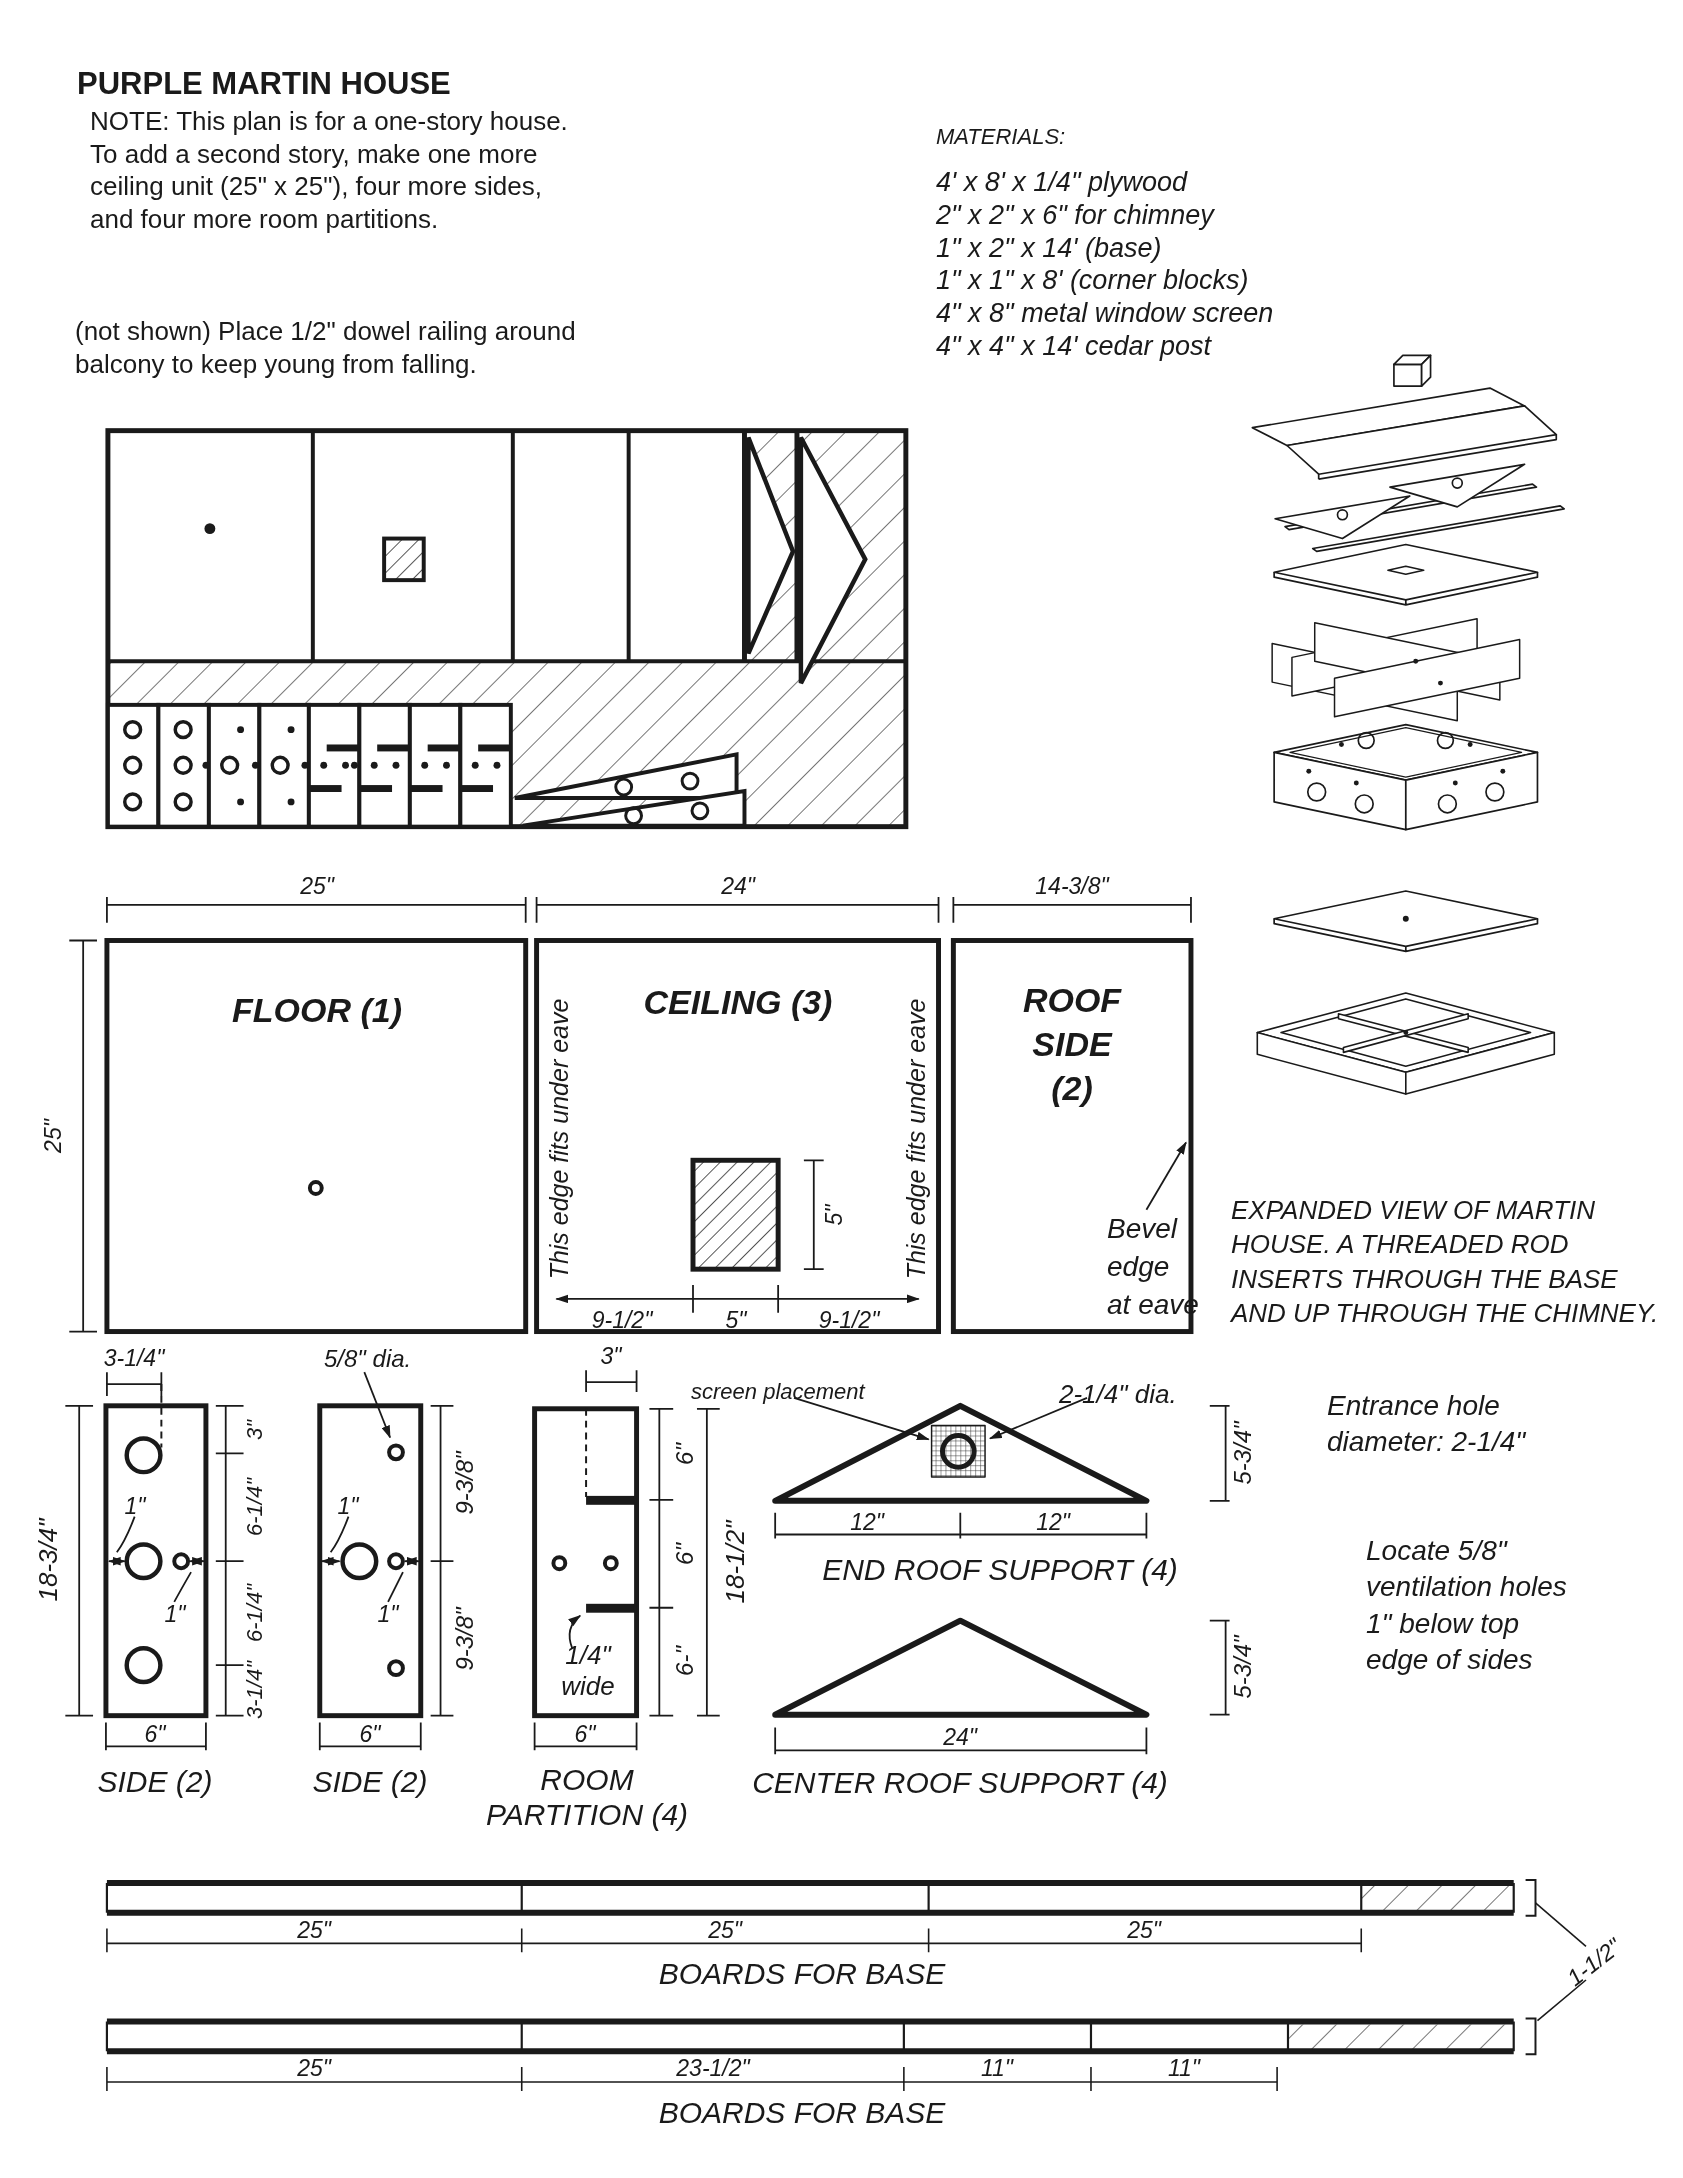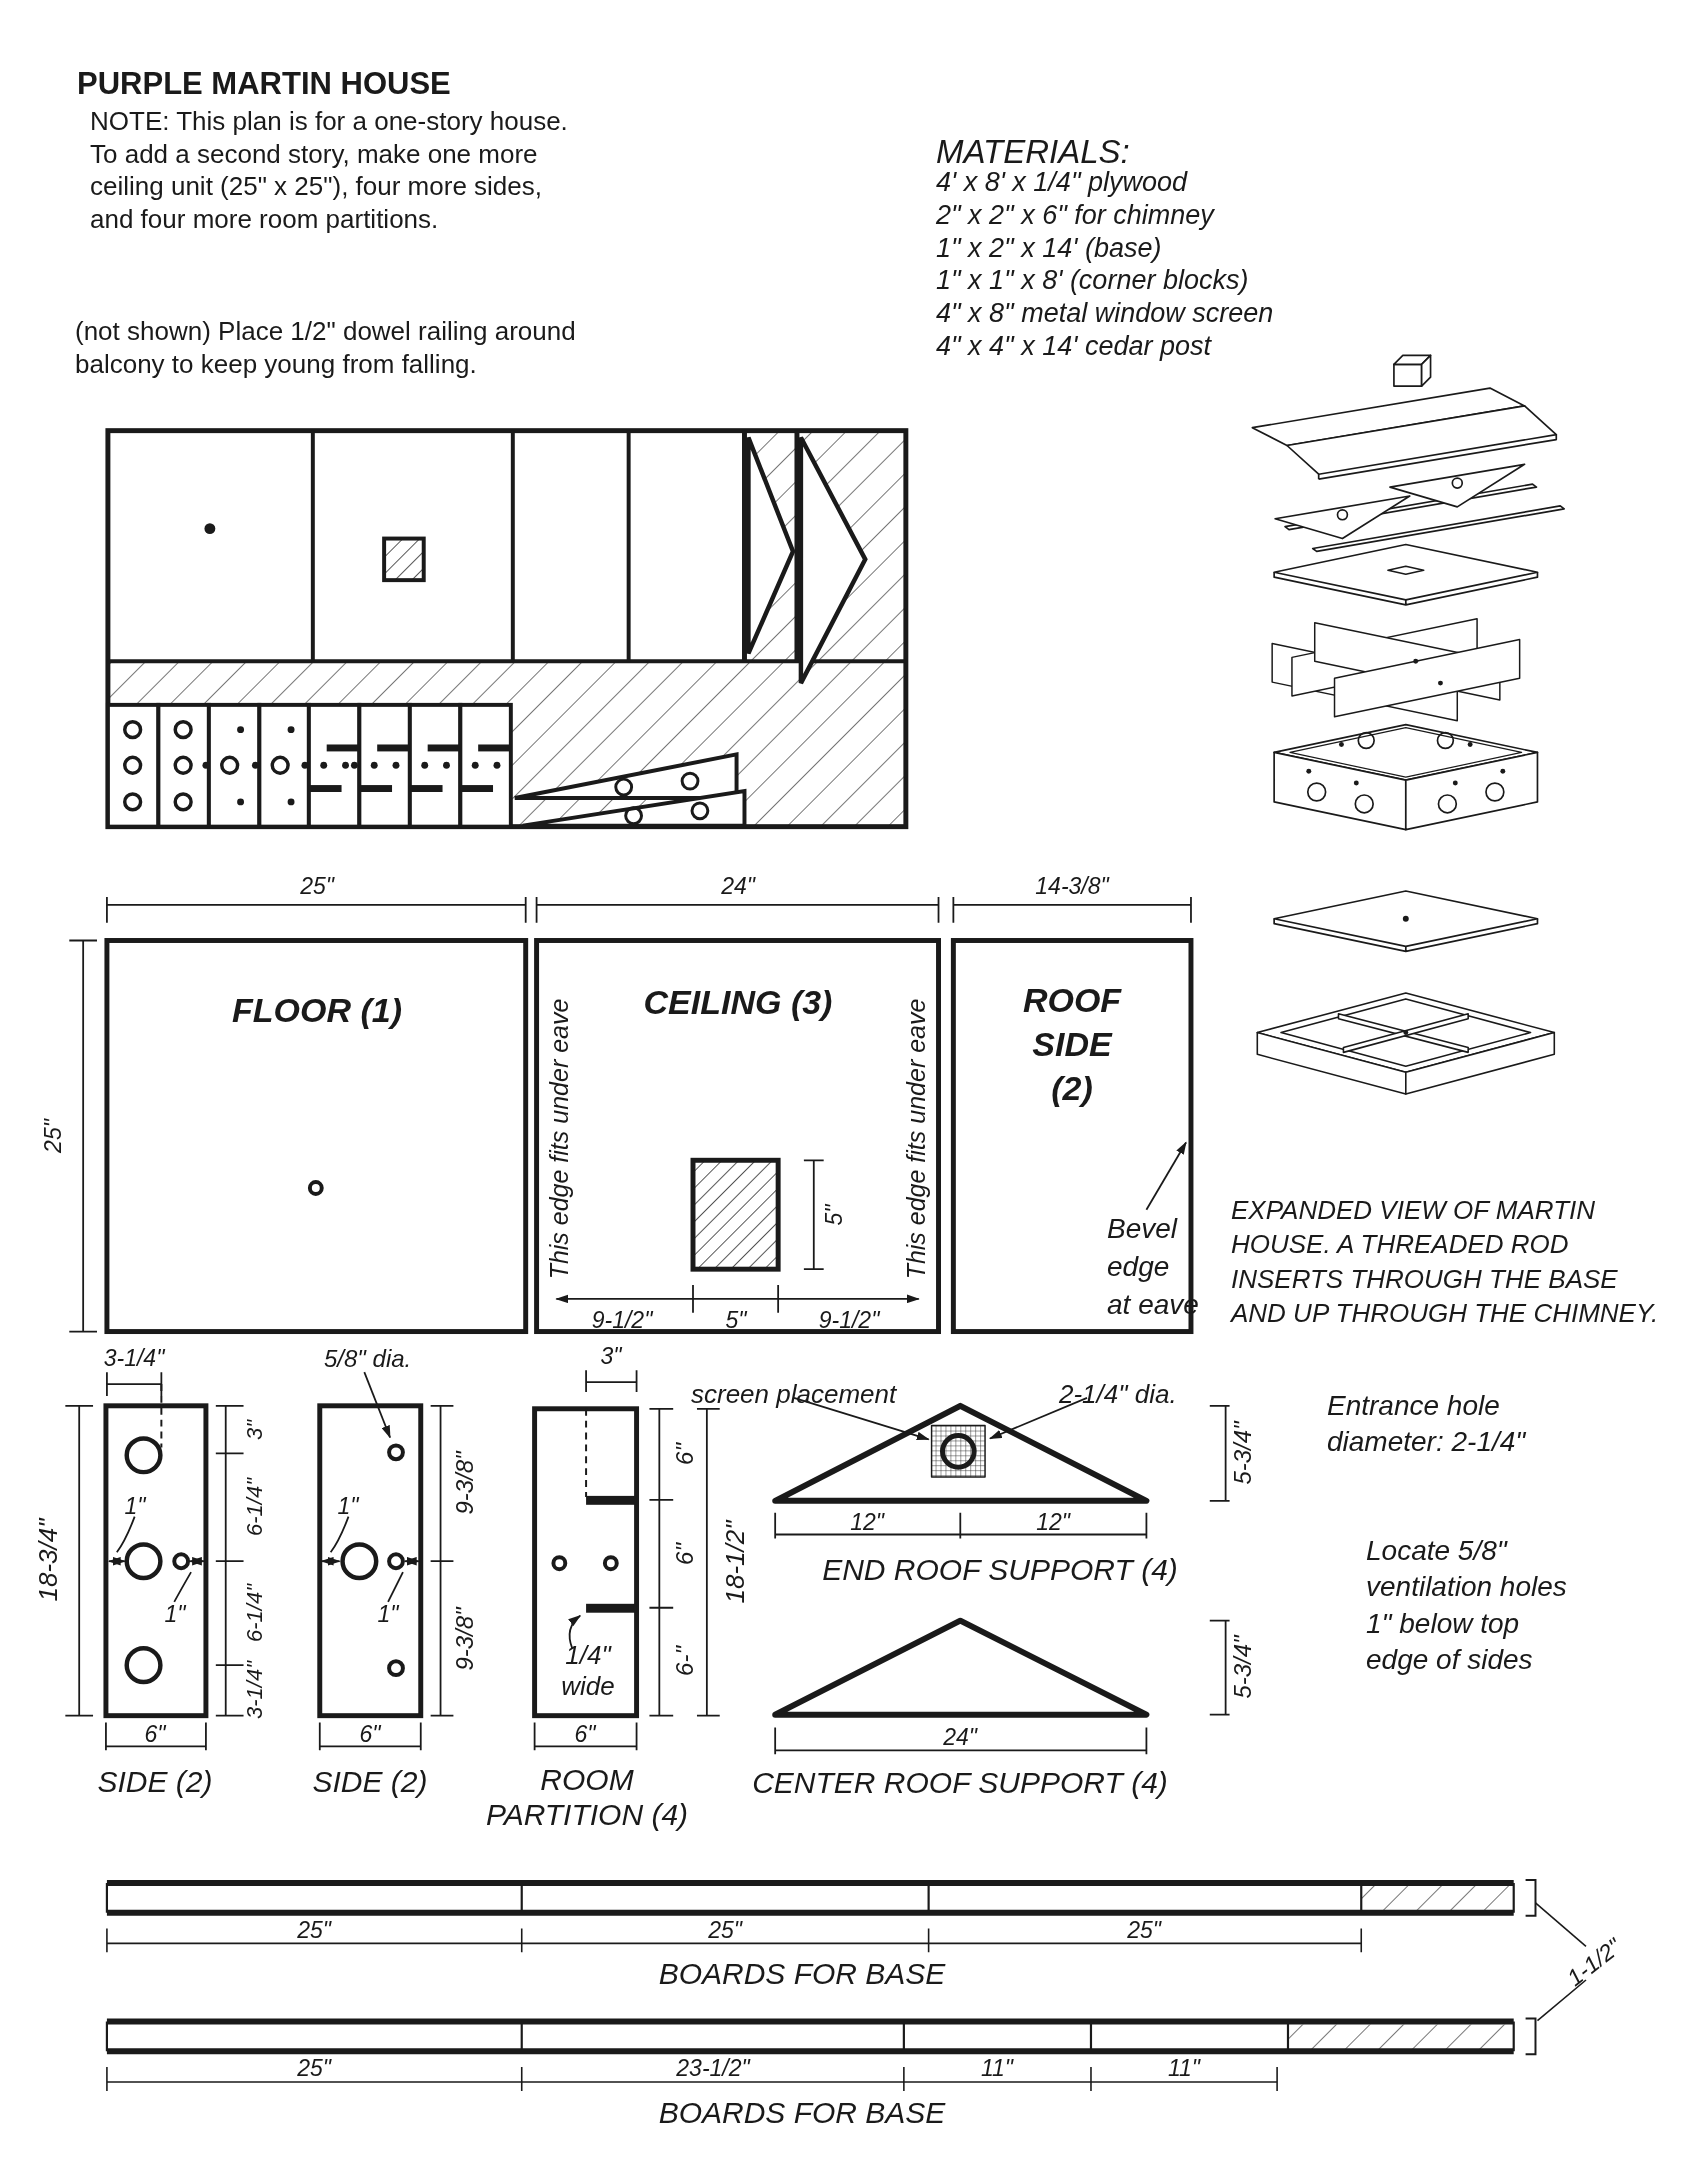--- a/index.html
+++ b/index.html
@@ -293,21 +293,21 @@
   </svg>
 
   <div class="lbl b" style="left:77px;top:65px;font-size:31px;">PURPLE MARTIN HOUSE</div>
   <div class="lbl note" style="left:75px;top:105px;margin-left:15px;">NOTE: This plan is for a one-story house.
 To add a second story, make one more
 ceiling unit (25" x 25"), four more sides,
 and four more room partitions.</div>
   <div class="lbl note" style="left:75px;top:315px;">(not shown) Place 1/2" dowel railing around
 balcony to keep young from falling.</div>
 
-  <div class="lbl it" style="left:936px;top:131px;font-size:33px;">MATERIALS:</div>
+  <div class="lbl it" style="left:936px;top:123px;font-size:22px;">MATERIALS:</div>
   <div class="lbl it" style="left:936px;top:166px;font-size:27px;">4' x 8' x 1/4" plywood</div>
   <div class="lbl it" style="left:936px;top:199px;font-size:27px;">2" x 2" x 6" for chimney</div>
   <div class="lbl it" style="left:936px;top:232px;font-size:27px;">1" x 2" x 14' (base)</div>
   <div class="lbl it" style="left:936px;top:264px;font-size:27px;">1" x 1" x 8' (corner blocks)</div>
   <div class="lbl it" style="left:936px;top:297px;font-size:27px;">4" x 8" metal window screen</div>
   <div class="lbl it" style="left:936px;top:330px;font-size:27px;">4" x 4" x 14' cedar post</div>
 
 
   <div class="lbl it" style="left:1231px;top:1193px;font-size:26px;line-height:1.32;">EXPANDED VIEW OF MARTIN
 HOUSE. A THREADED ROD
@@ -358,21 +358,21 @@
   <div class="lbl it ctr" style="left:588px;top:1671px;font-size:26px;line-height:1.2;">1/4"
 wide</div>
   <div class="lbl rot it" style="left:685px;top:1454px;font-size:24px;">6"</div>
   <div class="lbl rot it" style="left:685px;top:1554px;font-size:24px;">6"</div>
   <div class="lbl rot it" style="left:685px;top:1661px;font-size:24px;">6-"</div>
   <div class="lbl rot it" style="left:735px;top:1562px;font-size:26px;">18-1/2"</div>
   <div class="lbl dim ctr" style="left:585px;top:1734px;">6"</div>
   <div class="lbl part ctr" style="left:587px;top:1797px;line-height:1.18;">ROOM
 PARTITION (4)</div>
 
-  <div class="lbl it" style="left:691px;top:1378px;font-size:26px;">screen placement</div>
+  <div class="lbl it" style="left:691px;top:1378px;font-size:22px;">screen placement</div>
   <div class="lbl it" style="left:1059px;top:1378px;font-size:26px;">2-1/4" dia.</div>
   <div class="lbl dim ctr" style="left:867px;top:1522px;">12"</div>
   <div class="lbl dim ctr" style="left:1053px;top:1522px;">12"</div>
   <div class="lbl rot it" style="left:1243px;top:1453px;font-size:24px;">5-3/4"</div>
   <div class="lbl part ctr" style="left:1000px;top:1570px;">END ROOF SUPPORT (4)</div>
 
   <div class="lbl dim ctr" style="left:960px;top:1737px;">24"</div>
   <div class="lbl rot it" style="left:1243px;top:1667px;font-size:24px;">5-3/4"</div>
   <div class="lbl part ctr" style="left:960px;top:1783px;">CENTER ROOF SUPPORT (4)</div>
 

